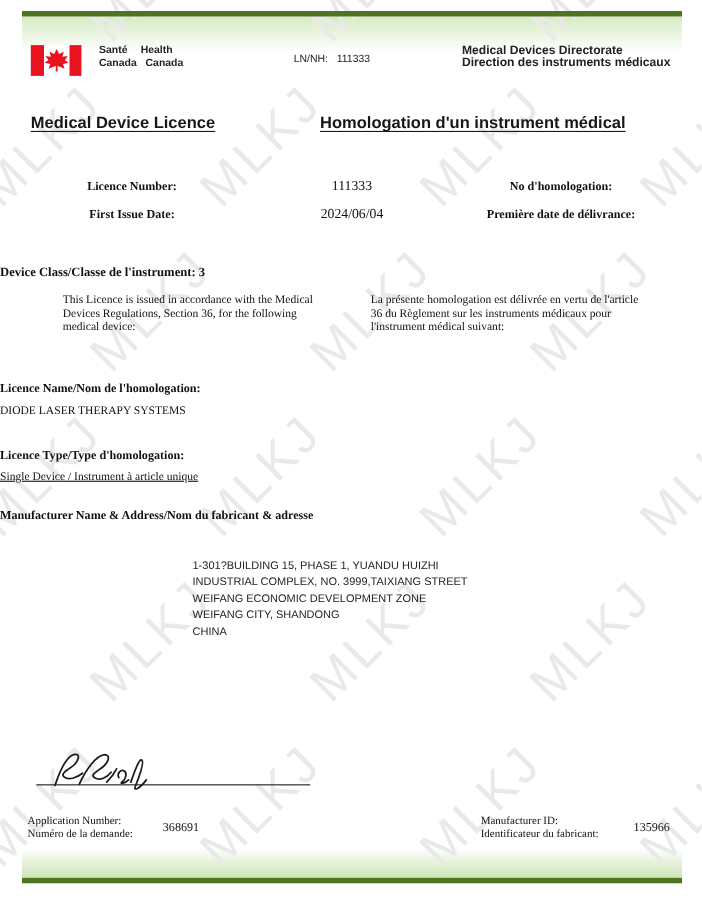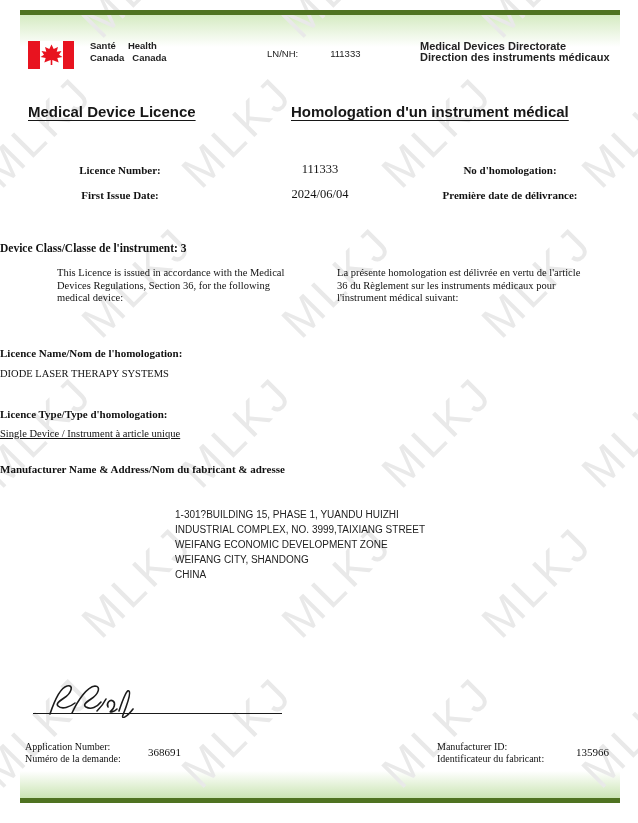--- a/index.html
+++ b/index.html
@@ -19,21 +19,21 @@
   
   .band-bar { position:absolute; left:20px; width:600px; height:5px; z-index:3; }
   .band-grad { position:absolute; left:20px; width:600px; z-index:0; }
   .content { position:absolute; inset:0; z-index:2; }
   
   .flag { display:flex; width:46px; height:28px; }
   .flag .panel { width:11.5px; height:28px; }
   .flag .center { position:relative; width:23px; height:28px; background:#fff; }
   .wordmark { font-family:"Liberation Sans", sans-serif; font-weight:bold; font-size:9.5px; line-height:11.5px; color:#222; }
   .wordmark .row { display:flex; gap:12px; }
-  .lnrow { font-family:"Liberation Sans", sans-serif; font-size:9.5px; display:flex; gap:32px; color:#222; }
+  .lnrow { font-family:"Liberation Sans", sans-serif; font-size:9.5px; display:flex; gap:8px; color:#222; }
   .directorate { font-family:"Liberation Sans", sans-serif; font-weight:bold; font-size:11px; line-height:10.5px; color:#222; }
   
   .doc-title {
     font-family:"Liberation Sans", sans-serif; font-weight:bold; font-size:15px;
     text-decoration:underline; text-underline-offset:3px; color:#171717; white-space:nowrap;
   }
   
   .flabel { font-weight:bold; font-size:11px; text-align:center; white-space:nowrap; }
   .fvalue { font-size:12.5px; text-align:center; white-space:nowrap; }
   .center-line { left:0; width:578px; white-space:nowrap; }

